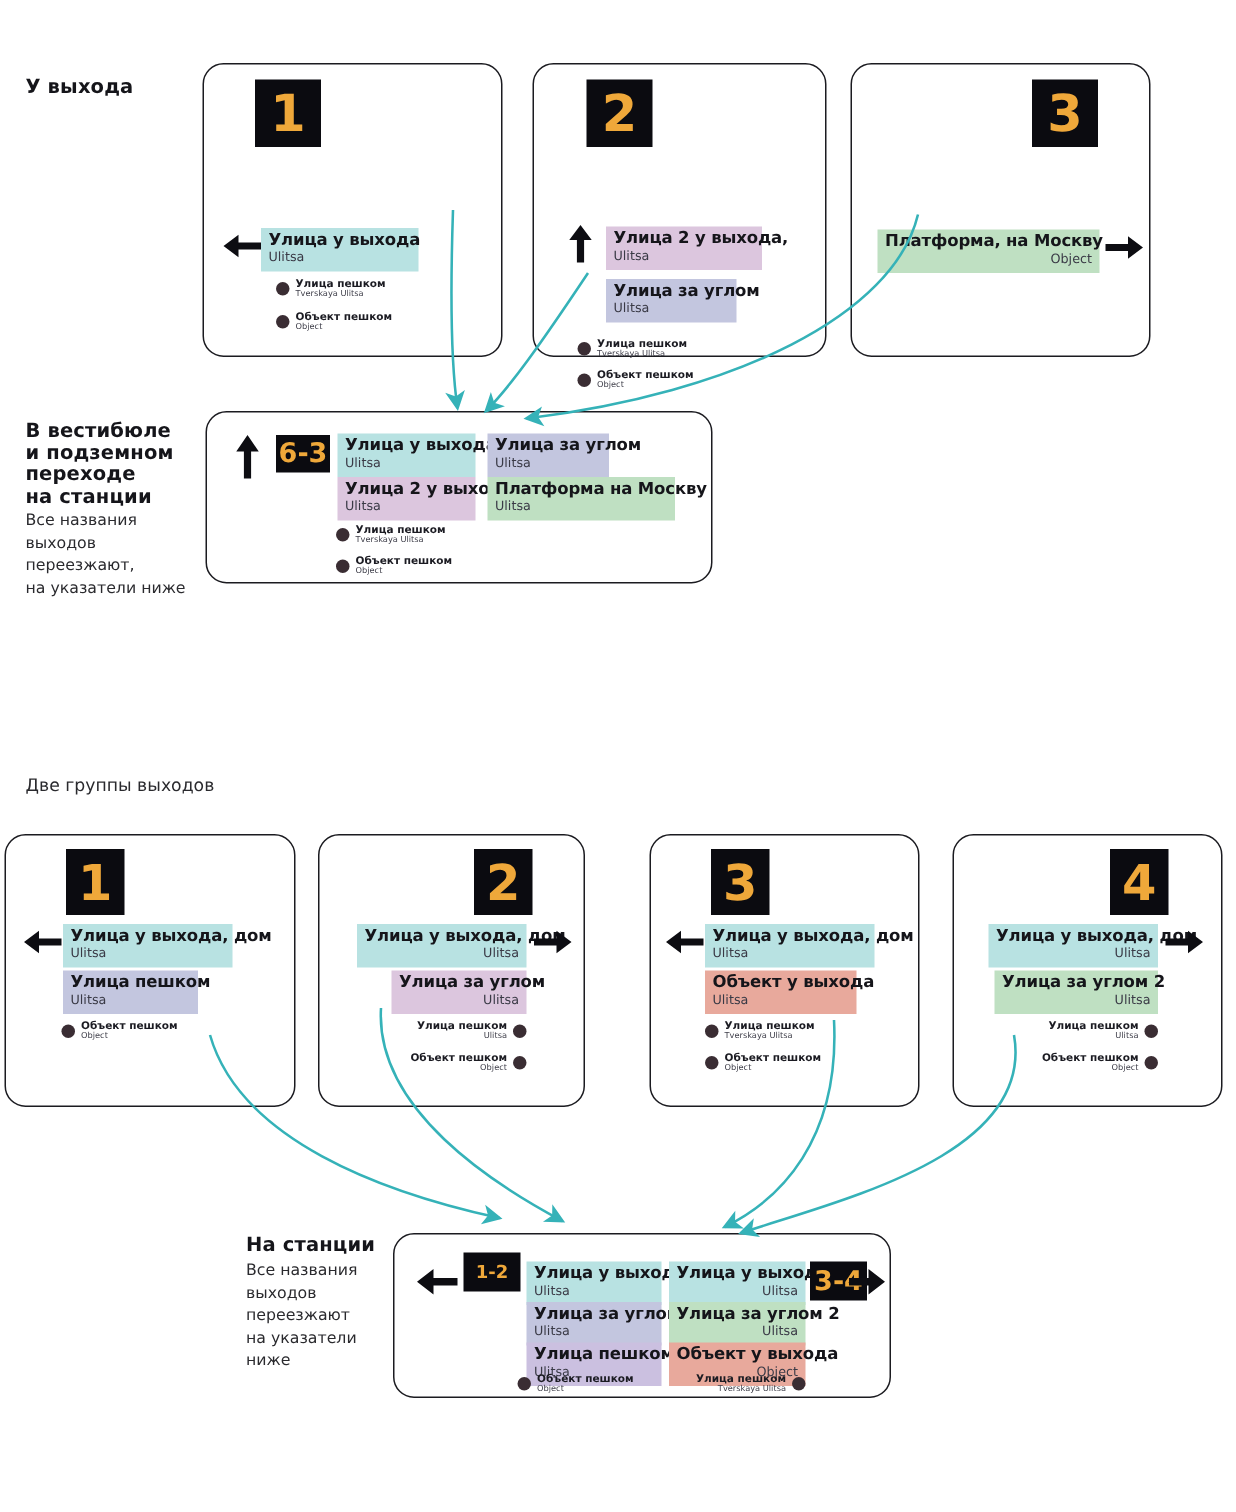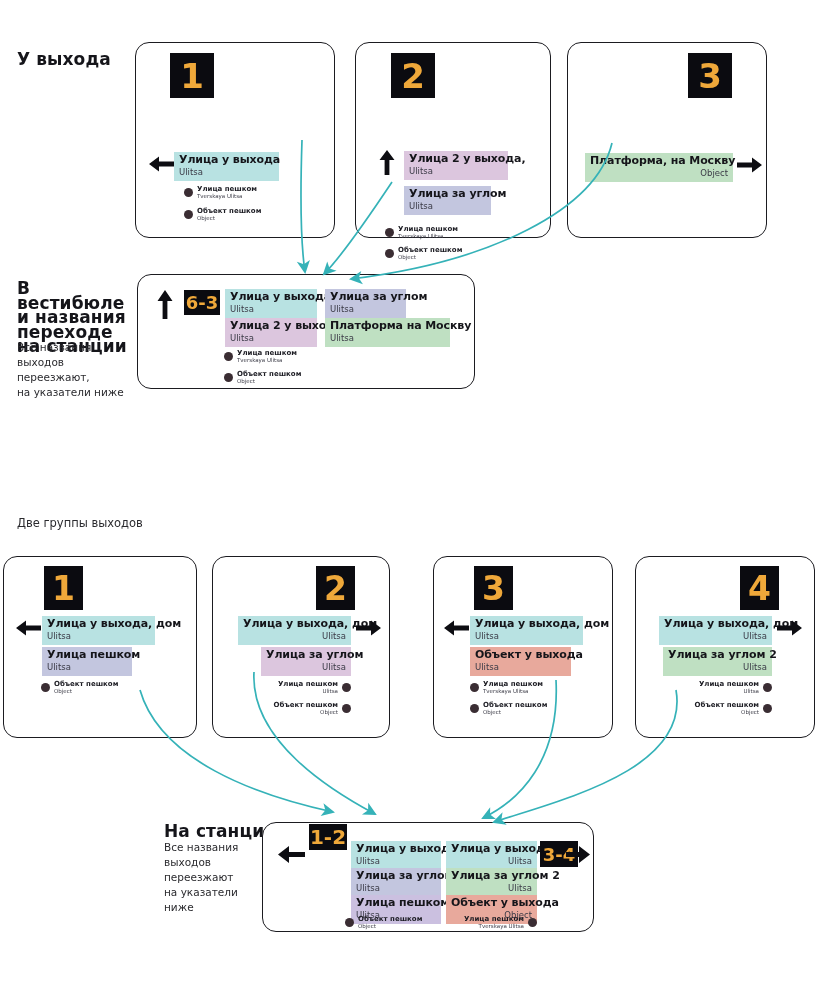--- a/index.html
+++ b/index.html
@@ -20,21 +20,21 @@
   .caption{
     position:absolute;
     font-size:11.5px;
     line-height:16px;
     color:#2a2a2e;
     font-family:"DejaVu Sans","Liberation Sans",sans-serif;
     white-space:pre-line;
   }
   .side-title{
     position:absolute;
-    font-size:17px;
+    font-size:13px;
     line-height:14.5px;
     font-weight:bold;
     color:#15151a;
     letter-spacing:.1px;
   }
   .side-sub{
     position:absolute;
     font-size:10.5px;
     line-height:15px;
     color:#2a2a2e;
@@ -173,21 +173,21 @@
     </div>
 
     <div class="dir" style="left:168px;top:112px;">
       <svg width="28" height="20" viewBox="0 0 28 20">
           <path d="M26 10 L16 2.5 L16 7.6 L1 7.6 L1 12.4 L16 12.4 L16 17.5 Z" fill="#0d0d12"></path>
         </svg>
     </div>
   </div>
 
   <div class="side-title" style="left:17px;top:281px;width:118px;white-space:pre-line;">В вестибюле
-и названия
+и подземном
 переходе
 на станции</div>
   <div class="side-sub" style="left:17px;top:340px;width:120px;">Все названия
 выходов
 переезжают,
 на указатели ниже</div>
 
   <div class="card" style="left:137px;top:274px;width:338px;height:115px;">
     <div class="dir" style="left:17px;top:14px;">
       <svg width="20" height="32" viewBox="0 0 20 32">
@@ -367,21 +367,21 @@
 переезжают
 на указатели ниже</div>
 
   <div class="card" style="left:262px;top:822px;width:332px;height:110px;">
     <div class="dir" style="left:13px;top:21px;">
       <svg width="30" height="21" viewBox="0 0 30 21">
           <path d="M2 10.5 L13 2 L13 8 L29 8 L29 13 L13 13 L13 19 Z" fill="#0d0d12"></path>
         </svg>
     </div>
 
-    <div class="badge" style="left:46px;top:1px;width:38px;height:26px;font-size:20px;">1-2</div>
+    <div class="badge" style="left:46px;top:12px;width:38px;height:26px;font-size:12px;">1-2</div>
 
     <div class="chip" style="left:88px;top:18px;width:90px;background:#b8e2e2;">
       <div class="ru">Улица у выхода</div>
       <div class="en">Ulitsa</div>
     </div>
     <div class="chip" style="left:88px;top:45px;width:90px;background:#c3c6df;">
       <div class="ru">Улица за углом</div>
       <div class="en">Ulitsa</div>
     </div>
     <div class="chip" style="left:88px;top:72px;width:90px;background:#cbc0e0;">

